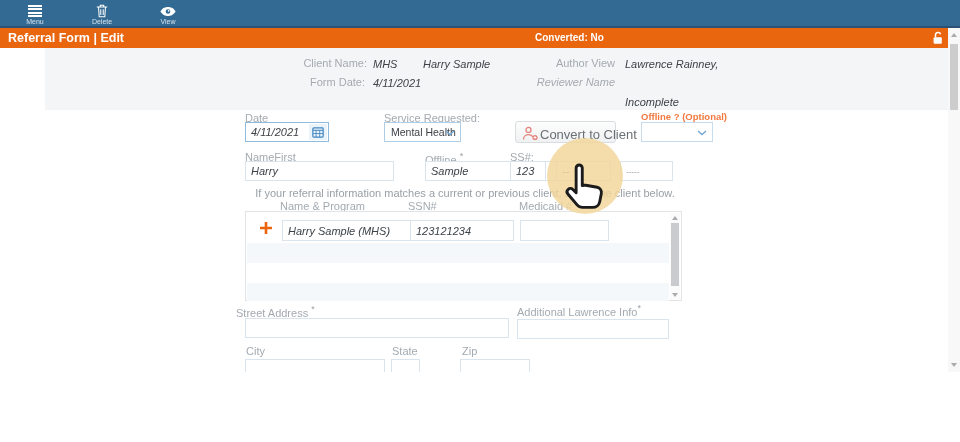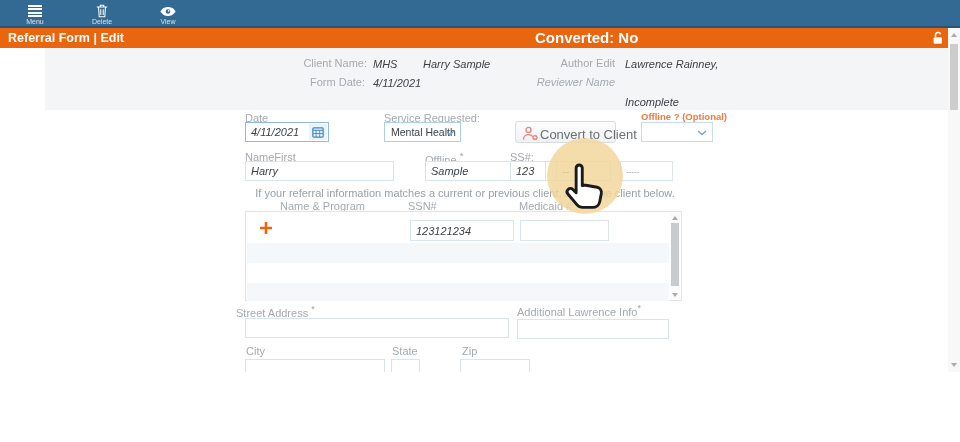--- a/index.html
+++ b/index.html
@@ -12,21 +12,21 @@
             background:#336a93; border-bottom:2px solid #2a5377; }
   .tool { position:absolute; top:2px; width:40px; height:24px; text-align:center; cursor:pointer; }
   .tool-label { position:absolute; left:0; right:0; top:16px; font-size:7px; color:#d4e1ec; }
   .hamburger { position:absolute; left:13px; top:3px; width:14px; height:12px; }
   .hamburger i { display:block; height:2px; background:#fff; margin-bottom:1.4px; }
   .tool svg { position:absolute; left:50%; transform:translateX(-50%); top:2px; }
 
   
   .titlebar { position:absolute; left:0; top:28px; width:948px; height:20px; background:#e9650e; }
   .tb-title { position:absolute; left:8px; top:0; line-height:20px; font-size:12.5px; font-weight:bold; color:#fff; }
-  .tb-converted { position:absolute; left:535px; top:0; line-height:20px; font-size:15px; font-weight:bold; color:#fff; }
+  .tb-converted { position:absolute; left:535px; top:0; line-height:20px; font-size:10px; font-weight:bold; color:#fff; }
   .tb-lock { position:absolute; left:932px; top:3px; }
 
   
   .viewport { position:absolute; left:0; top:48px; width:948px; height:324px; overflow:hidden; background:#fff; }
   .grayhead { position:absolute; left:0; top:0; width:948px; height:62px; background:#f4f5f7;margin-left:45px; }
 
   .lbl { position:absolute; font-size:11px; color:#a4aab0; white-space:nowrap; }
   .lbl sup { font-size:9px; color:#9aa0a6; }
   .val { position:absolute; font-size:11px; font-style:italic; color:#3d4247; white-space:nowrap; }
   .r { text-align:right; }
@@ -111,21 +111,21 @@
       <rect x="1.6" y="6.2" width="8.2" height="6.6" rx="1" fill="#fff"></rect>
     </svg>
   </div>
 
   <div class="viewport">
 
     <div class="grayhead">
       <span class="lbl r" style="left:240px; top:9px; width:82px;">Client Name:</span>
       <span class="val" style="left:328px; top:10px;">MHS</span>
       <span class="val" style="left:378px; top:10px;">Harry Sample</span>
-      <span class="lbl r" style="left:480px; top:9px; width:90px;">Author Edit</span>
+      <span class="lbl r" style="left:480px; top:9px; width:90px;">Author View</span>
       <span class="val" style="left:580px; top:10px;">Lawrence Rainney,</span>
       <span class="lbl r" style="left:240px; top:28px; width:80px;">Form Date:</span>
       <span class="val" style="left:328px; top:29px;">4/11/2021</span>
       <span class="lbl r" style="left:480px; top:28px; width:90px;font-style:italic;">Reviewer Name</span>
       <span class="val" style="left:580px; top:48px;">Incomplete</span>
     </div>
 
     <span class="lbl" style="left:245px; top:64px;">Date</span>
     <div class="datewrap">
       <span class="val">4/11/2021</span>
@@ -181,20 +181,21 @@
     <span class="lbl" style="left:408px; top:152px;">SSN#</span>
     <span class="lbl" style="left:519px; top:152px;">Medicaid #</span>
 
     <div class="match-box">
       <div class="stripe" style="top:31px;"></div>
       <div class="stripe" style="top:71px; height:18px;"></div>
 
       <svg class="plus-btn" viewBox="0 0 14 14">
         <path d="M7 1v12M1 7h12" stroke="#ea650d" stroke-width="2.6"></path>
       </svg>
+      <input class="inp" style="left: 36px; top: 8px; width: 197px;" value="Harry Sample (MHS)">
       <input class="inp" style="left: 164px; top: 8px; width: 104px;" value="123121234">
       <input class="inp" style="left: 274px; top: 8px; width: 89px;" value="">
 
       <div class="sb" style="right:1px; top:1px; width:10px; height:87px; background:#fbfbfb;">
         <span class="arr up" style="top:3px;"></span>
         <div class="sb-thumb" style="top:10px; height:63px; background:#c9cbce;"></div>
         <span class="arr down" style="bottom:3px;"></span>
       </div>
     </div>
 

